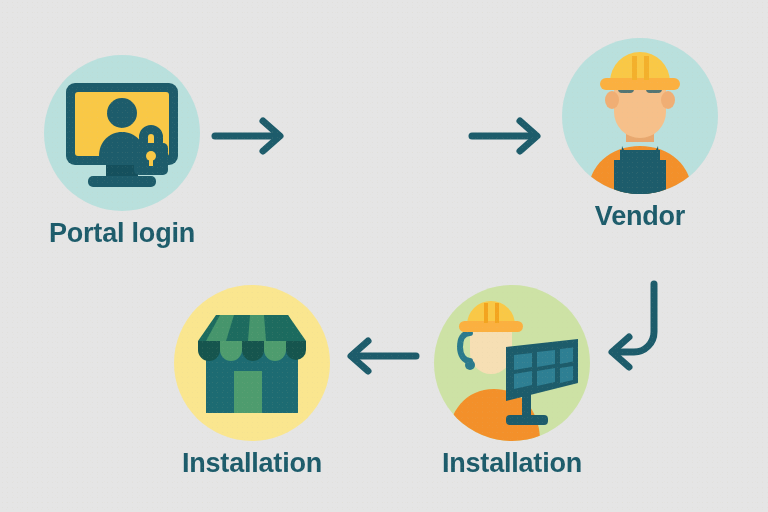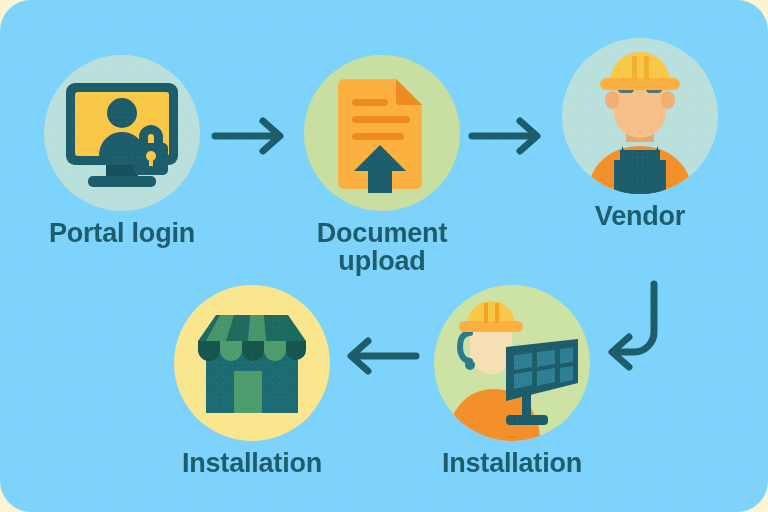--- a/index.html
+++ b/index.html
@@ -10,22 +10,21 @@
     width: 768px;
     height: 512px;
     overflow: hidden;
     background: #fbf4d4;
     font-family: "Liberation Sans", sans-serif;
   }
   #stage {
     position: relative;
     width: 768px;
     height: 512px;
-    background: #7dd3fc;
-    border-radius: 31px;
+    background: #e5e5e5;
   }
   
   #grain {
     position: absolute;
     inset: 0;
     pointer-events: none;
     opacity: .35;
     background-image:
       radial-gradient(rgba(200,190,150,.30) 0.6px, transparent 0.7px),
       radial-gradient(rgba(210,200,160,.22) 0.5px, transparent 0.6px);
@@ -82,41 +81,20 @@
 
         <rect x="90" y="88" width="34" height="32" rx="5" fill="#1d5c6b"></rect>
         <circle cx="107" cy="101" r="5" fill="#f9c846"></circle>
         <rect x="105" y="101" width="4" height="10" fill="#f9c846"></rect>
       </svg>
       </span>
     </div>
     <div class="label">Portal login</div>
   </div>
 
-  <div class="step" style="left:282px; top:55px;">
-    <div class="badge" style="background:#c8dfa1;">
-      <span>
-      <svg viewBox="0 0 156 156">
-
-        <path d="M40 24h52l26 26v78a6 6 0 0 1-6 6H40a6 6 0 0 1-6-6V30a6 6 0 0 1 6-6z" fill="#fbb040"></path>
-        <path d="M92 24l26 26H96a4 4 0 0 1-4-4z" fill="#ef8a21"></path>
-
-        <rect x="48" y="44" width="36" height="7" rx="3.5" fill="#ef8a21"></rect>
-        <rect x="48" y="61" width="58" height="7" rx="3.5" fill="#ef8a21"></rect>
-        <rect x="48" y="78" width="52" height="7" rx="3.5" fill="#ef8a21"></rect>
-
-        <path d="M76 90l26 26H88v22H64v-22H50z" fill="#1d5c6b"></path>
-      </svg>
-      </span>
-    </div>
-    <div class="label">
-      <div>Document</div>
-      <div>upload</div>
-    </div>
-  </div>
 
   <div class="step" style="left:540px; top:38px;">
     <div class="badge" style="background:#b9e0dd; overflow:hidden;">
       <span>
       <svg viewBox="0 0 156 156">
 
         <rect x="64" y="78" width="28" height="26" fill="#e8a86f"></rect>
 
         <path d="M26 156c0-28 22-48 52-48s52 20 52 48z" fill="#f3902a"></path>
 

